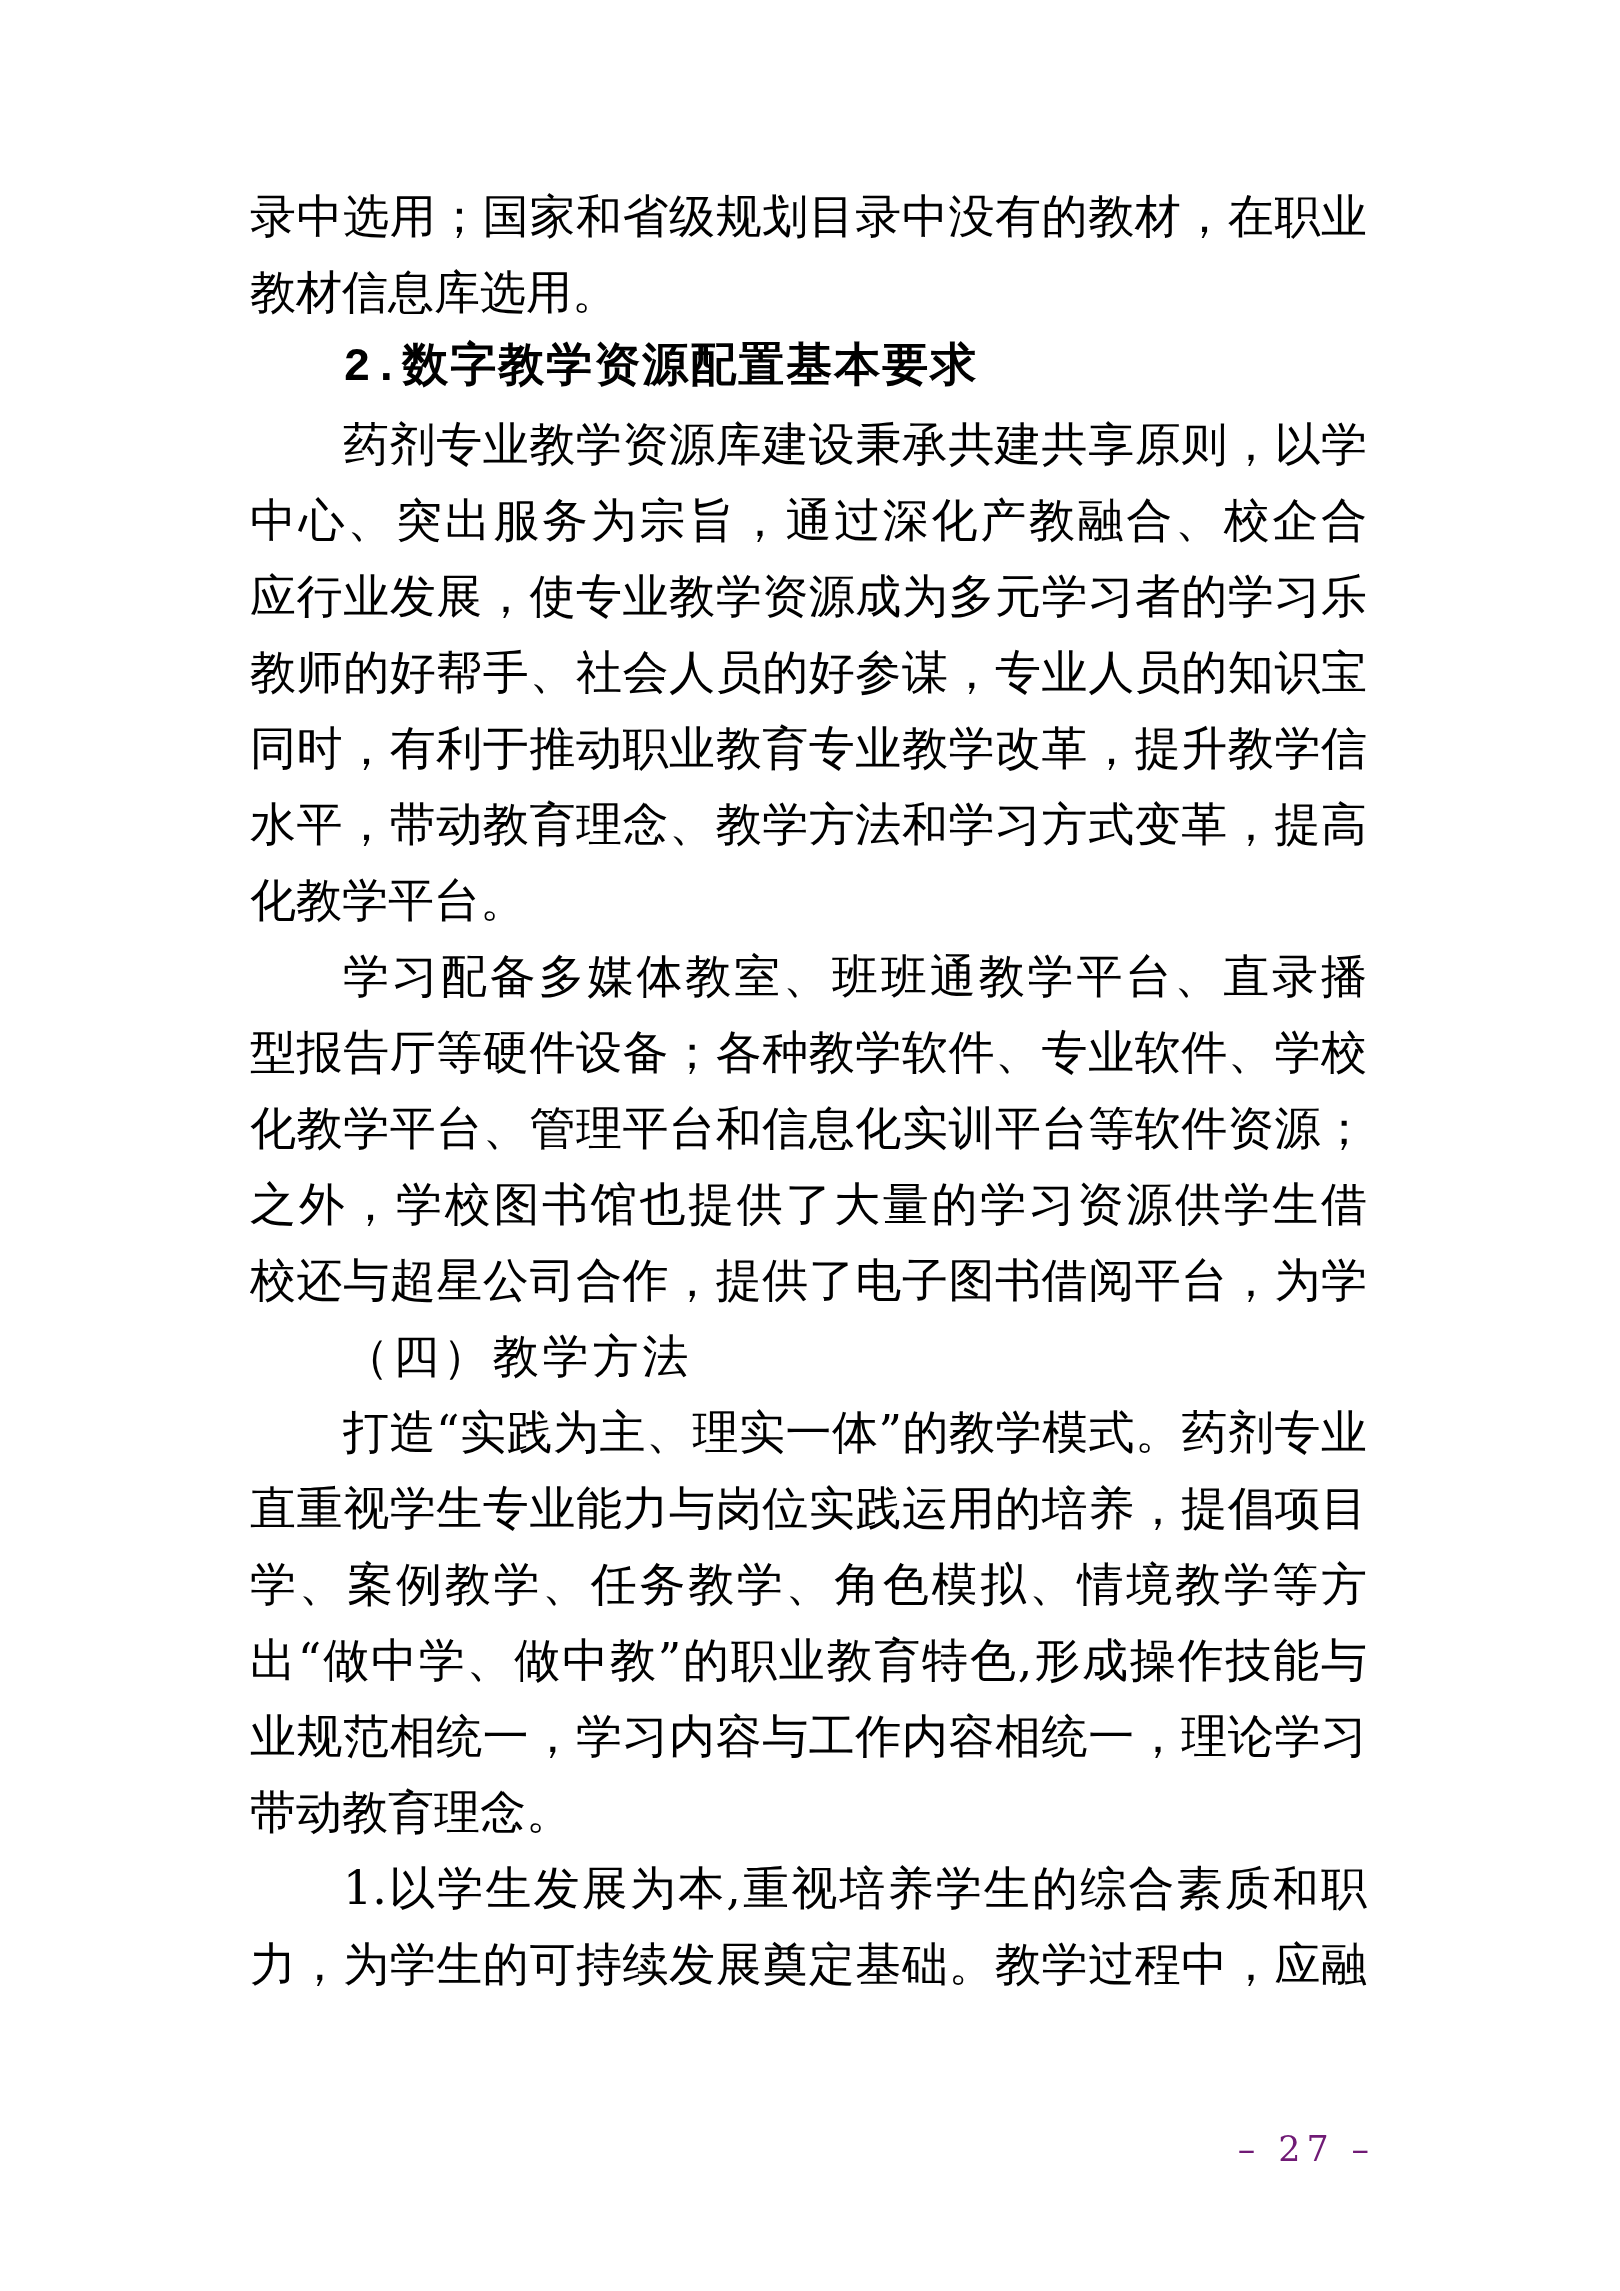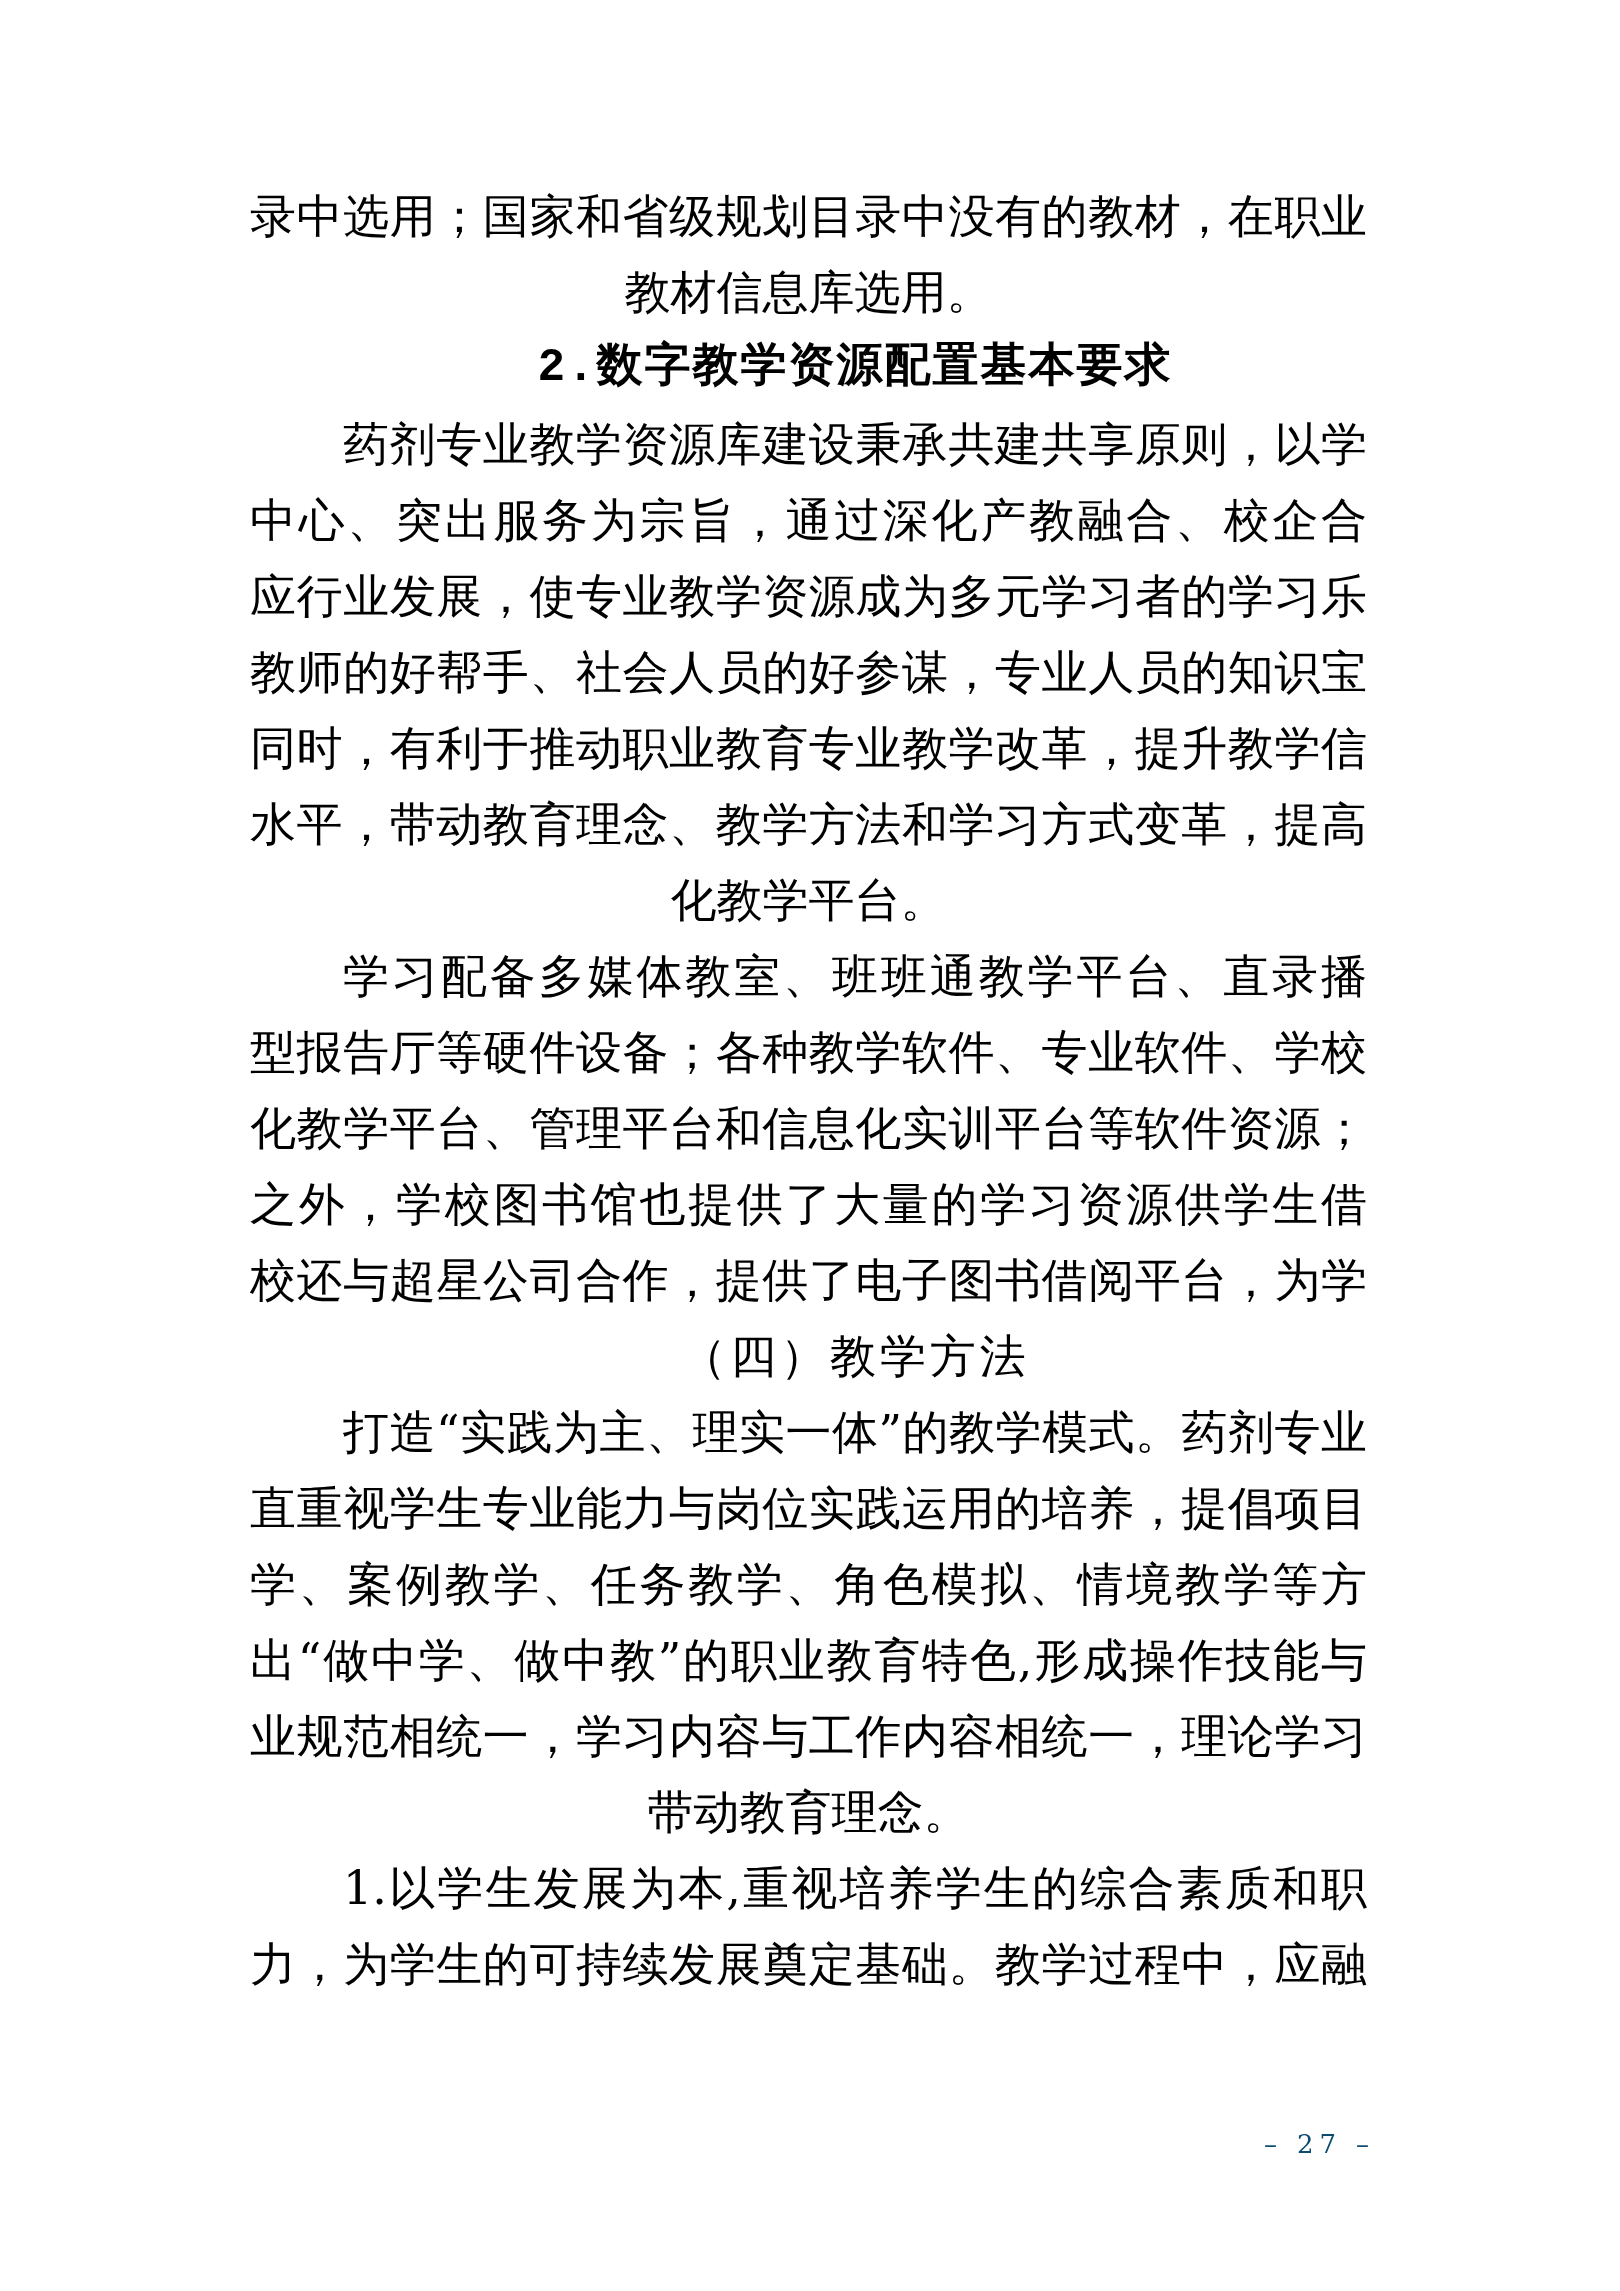--- a/index.html
+++ b/index.html
@@ -20,21 +20,21 @@
     position: absolute;
     left: 250px;
     top: 178px;
     width: 1117px;
   }
   .block { margin: 0; padding: 0; }
   .line {
     height: 76px;
     line-height: 76px;
     font-size: 46px;
-    text-align: center;
+    text-align: left;
     overflow: hidden;
   }
   .line.indent { text-indent: 93px; }
   .line.justify {
     text-align: justify;
     text-align-last: justify;
     text-justify: inter-character;
   }
   .heading-bold .line {
     font-weight: 700;
@@ -42,24 +42,24 @@
     letter-spacing: 2px;
   }
   .heading-kai .line {
     font-family: Liberation Sans, sans-serif;
     letter-spacing: 3.9px;
   }
   .footer {
     position: absolute;
     top: 2129px;
     right: 245px;
-    font-size: 26px;
+    font-size: 35px;
     letter-spacing: 5.9px;
     font-family: "DejaVu Serif", "Liberation Serif", serif;
-    color: #0c4a6e;
+    color: #701a75;
   }
 </style>
 </head>
 <body>
 
 <div class="page">
   <div class="content">
       <div class="block paragraph">
         <div class="line justify">录中选用；国家和省级规划目录中没有的教材，在职业院校</div>
         <div class="line">教材信息库选用。</div>

